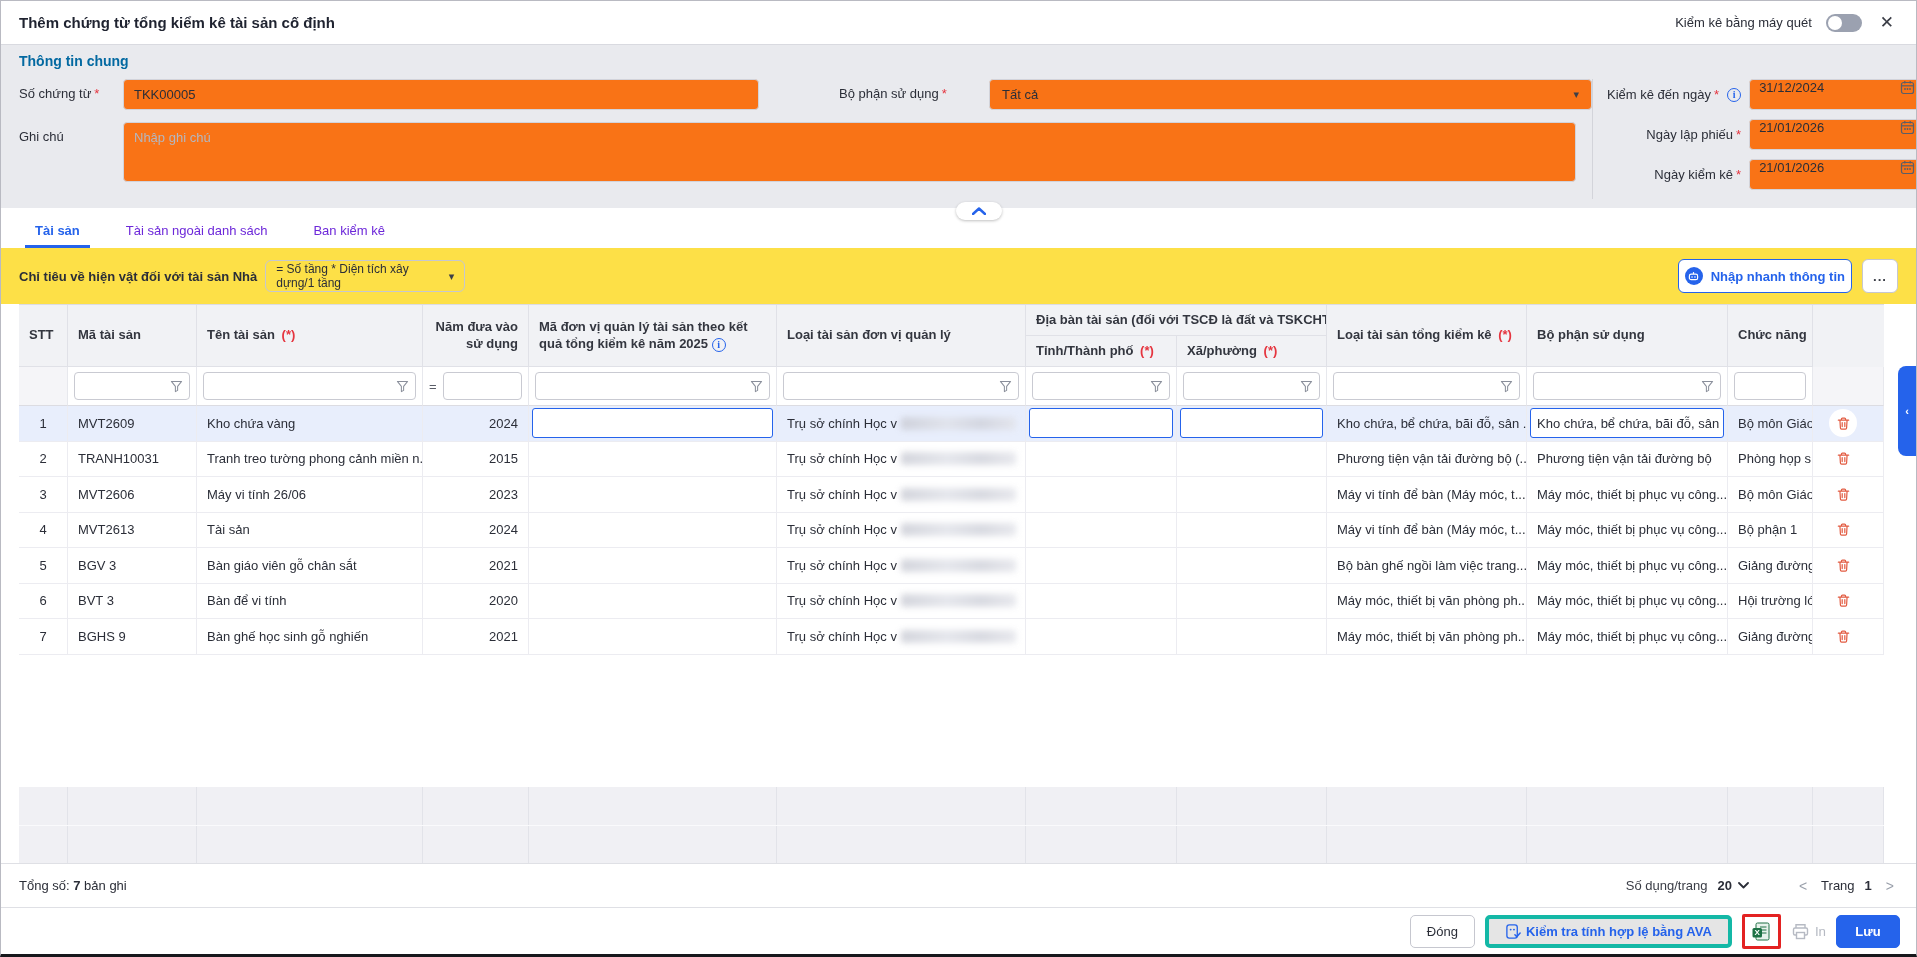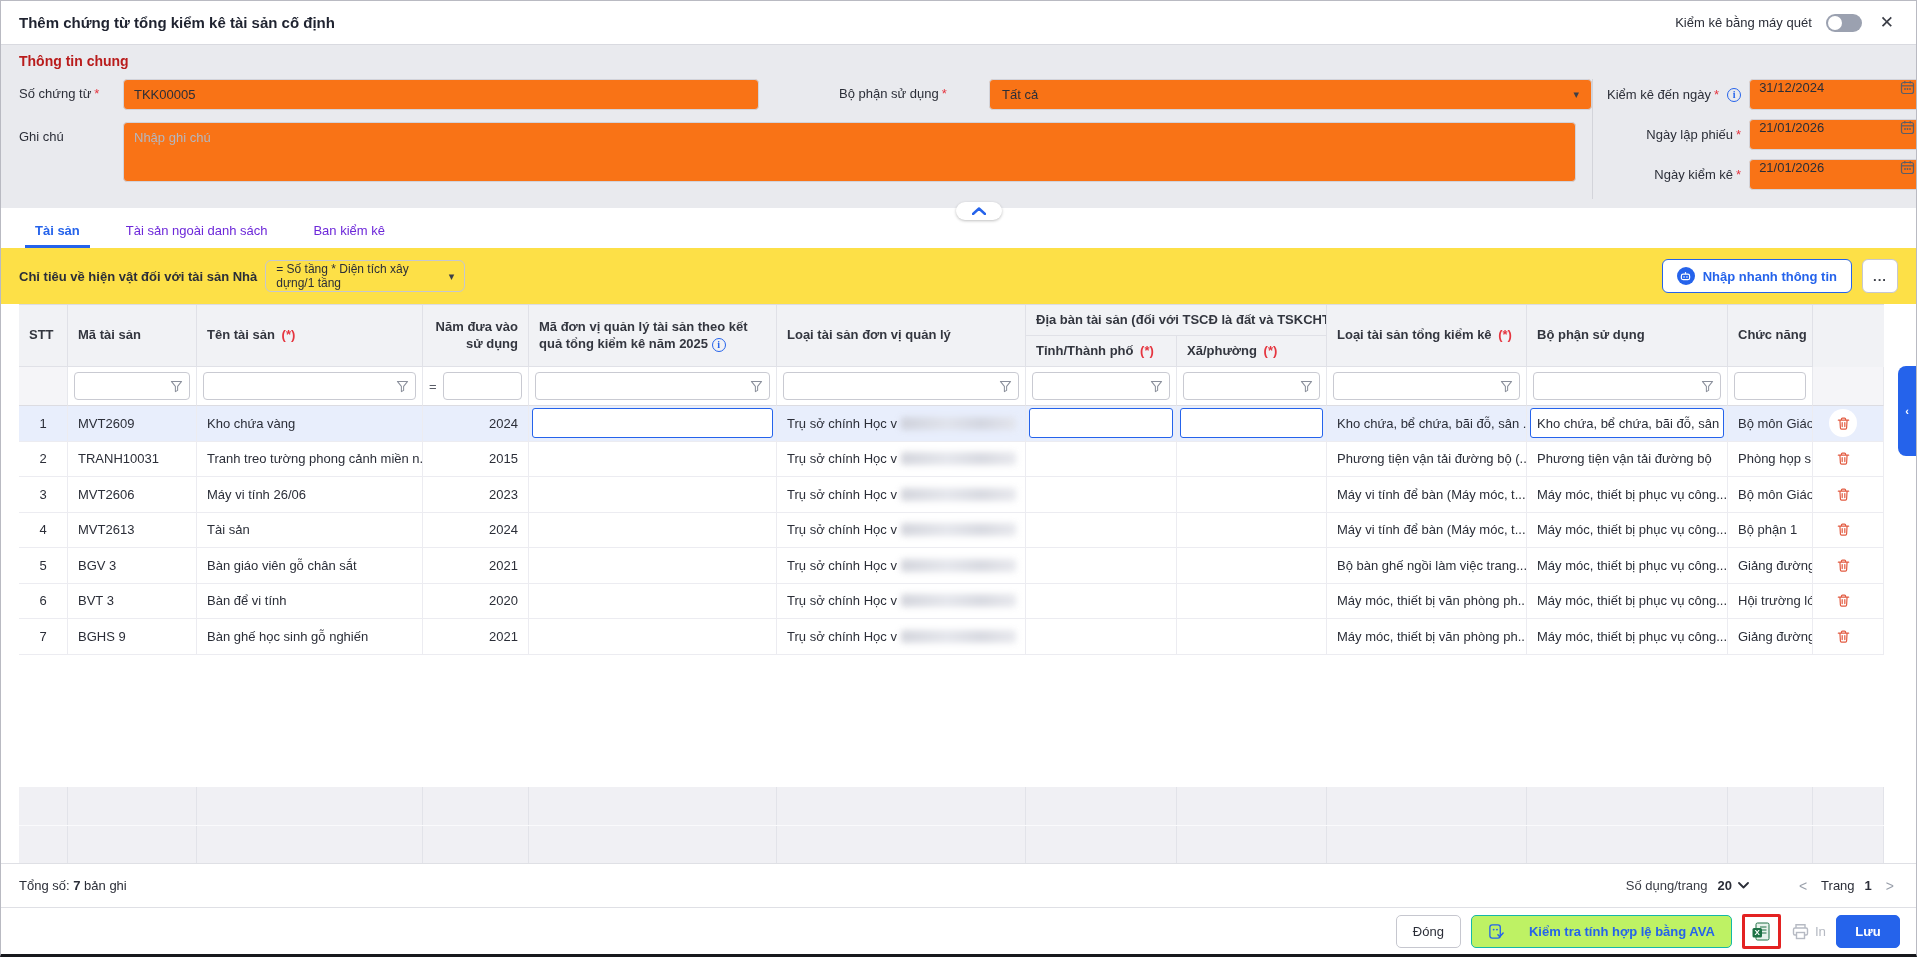--- a/index.html
+++ b/index.html
@@ -14,21 +14,21 @@
   .titlebar { height:44px; flex:0 0 44px; display:flex; align-items:center; justify-content:space-between;
     padding:0 18px; background:#fff; border-bottom:1px solid #d9dae0; }
   .title { font-size:15px; font-weight:bold; color:#1f2330; }
   .titlebar-right { display:flex; align-items:center; gap:14px; }
   .toggle-label { color:#2b2e38; font-size:13px; }
   .toggle { width:36px; height:18px; background:#9ba1b0; border-radius:9px; position:relative; cursor:pointer; }
   .toggle .knob { position:absolute; left:2px; top:2px; width:14px; height:14px; border-radius:50%; background:#fff; }
   .close-x { font-size:17px; color:#3a3d46; cursor:pointer; line-height:1; padding:2px 4px; }
   
   .form-section { flex:0 0 163px; background:#e9eaee; position:relative; padding:8px 0 0 18px; }
-  .section-title { font-size:14px; font-weight:bold; color:#b91c1c; margin-bottom:10px; }
+  .section-title { font-size:14px; font-weight:bold; color:#0369a1; margin-bottom:10px; }
   .form-body { display:flex; }
   .form-left { width:1584px; }
   .frow { display:flex; margin-bottom:12px; }
   .flabel { width:104px; padding-top:7px; color:#2b2e38; white-space:nowrap; }
   .req { color:#e5353f; margin-left:3px; }
   .input, .selectbox, .datebox, textarea {
     background:#f97316; border:1px solid #d2d3da; border-radius:4px; font-family:inherit;
     font-size:13px; color:#2b2e38; }
   .input { height:31px; padding:0 10px; }
   .in-chungtu { width:636px; }
@@ -51,21 +51,21 @@
   .tab { padding:8px 4px 10px; cursor:pointer; color:#6d28d9; position:relative; white-space:nowrap; }
   .tab.active { color:#2563eb; font-weight:bold; }
   .tab.active::after { content:""; position:absolute; left:-6px; right:-6px; bottom:0; height:3px; background:#2563eb; }
   
   .criteria { flex:0 0 56px; display:flex; align-items:center; padding:0 18px; background:#fde047; }
   .crit-label { font-weight:bold; color:#2b2e38; white-space:nowrap; }
   .crit-select { margin-left:8px; width:200px; height:32px; border:1px solid #c6c7cf; border-radius:6px;
     display:flex; align-items:center; justify-content:space-between; padding:0 10px; font-size:12px; cursor:pointer; }
   .crit-spacer { flex:1; }
   .quick-btn { height:34px; border:1px solid #2563eb; background:#fff; color:#2563eb; border-radius:6px;
-    display:flex; align-items:center; gap:8px; padding:0 14px; font-weight:bold; font-size:13px; cursor:pointer; }
+    display:flex; align-items:center; gap:8px; padding:0 6px; font-weight:bold; font-size:13px; cursor:pointer; }
   .bot-circle { width:18px; height:18px; border-radius:50%; background:#2563eb; display:inline-flex; align-items:center; justify-content:center; }
   .more-btn { width:36px; height:34px; border:1px solid #c6c7cf; background:#fff; border-radius:6px; margin-left:10px;
     color:#3a3d46; font-weight:bold; letter-spacing:1px; cursor:pointer; }
   
   .table-zone { flex:1; display:flex; flex-direction:column; position:relative; background:#fff; overflow:hidden; }
   .tgrid { display:grid; grid-template-columns:49px 129px 226px 106px 248px 249px 151px 150px 200px 201px 85px 71px; margin-left:18px; width:1865px; }
   .thead { border-top:1px solid #dcdce2; background:#f1f2f5; grid-template-rows:31px 31px; }
   .th { border-right:1px solid #e0e1e7; border-bottom:1px solid #e0e1e7; padding:4px 10px; font-weight:bold;
     color:#33363f; display:flex; align-items:center; grid-row:1 / span 2; overflow:hidden; line-height:1.25; }
   .th .wrap { overflow:hidden; }
@@ -113,21 +113,21 @@
   .pp-label { color:#3a3d46; }
   .pp-val { font-weight:bold; display:flex; align-items:center; gap:6px; cursor:pointer; }
   .pg-arrow { color:#9aa0ab; font-size:14px; padding:0 4px; cursor:pointer; }
   .pg-num { font-weight:bold; }
   .pager .gap { width:26px; }
   
   .action-bar { flex:0 0 47px; border-top:1px solid #dfe0e5; background:#fff; display:flex; align-items:center;
     justify-content:flex-end; gap:10px; padding:0 16px; position:relative; }
   .btn { height:33px; border-radius:5px; padding:0 16px; font-size:13px; font-family:inherit; cursor:pointer; }
   .btn-plain { background:#fff; border:1px solid #c6c7cf; color:#2b2e38; }
-  .btn-outline-blue { background:#bef264; border:1px solid #14b8a6; color:#2563eb; display:flex; align-items:center; gap:24px; font-weight:bold; }
+  .btn-outline-blue { background:#e5e5e5; border:4px solid #14b8a6; color:#2563eb; display:flex; align-items:center; gap:4px; font-weight:bold; }
   .icon-btn { background:transparent; border:none; display:flex; align-items:center; gap:5px; cursor:pointer; }
   .excel-annot { border:3px solid #e32222; border-radius:2px; padding:4px 6px; display:flex; align-items:center; }
   .print-btn { color:#b6bac3; display:flex; align-items:center; gap:5px; }
   .btn-primary { background:#2563eb; border:1px solid #2563eb; color:#fff; font-weight:bold; min-width:64px; }
 </style>
 </head>
 <body>
 
 <div class="titlebar">
   <div class="title">Thêm chứng từ tổng kiểm kê tài sản cố định</div>

